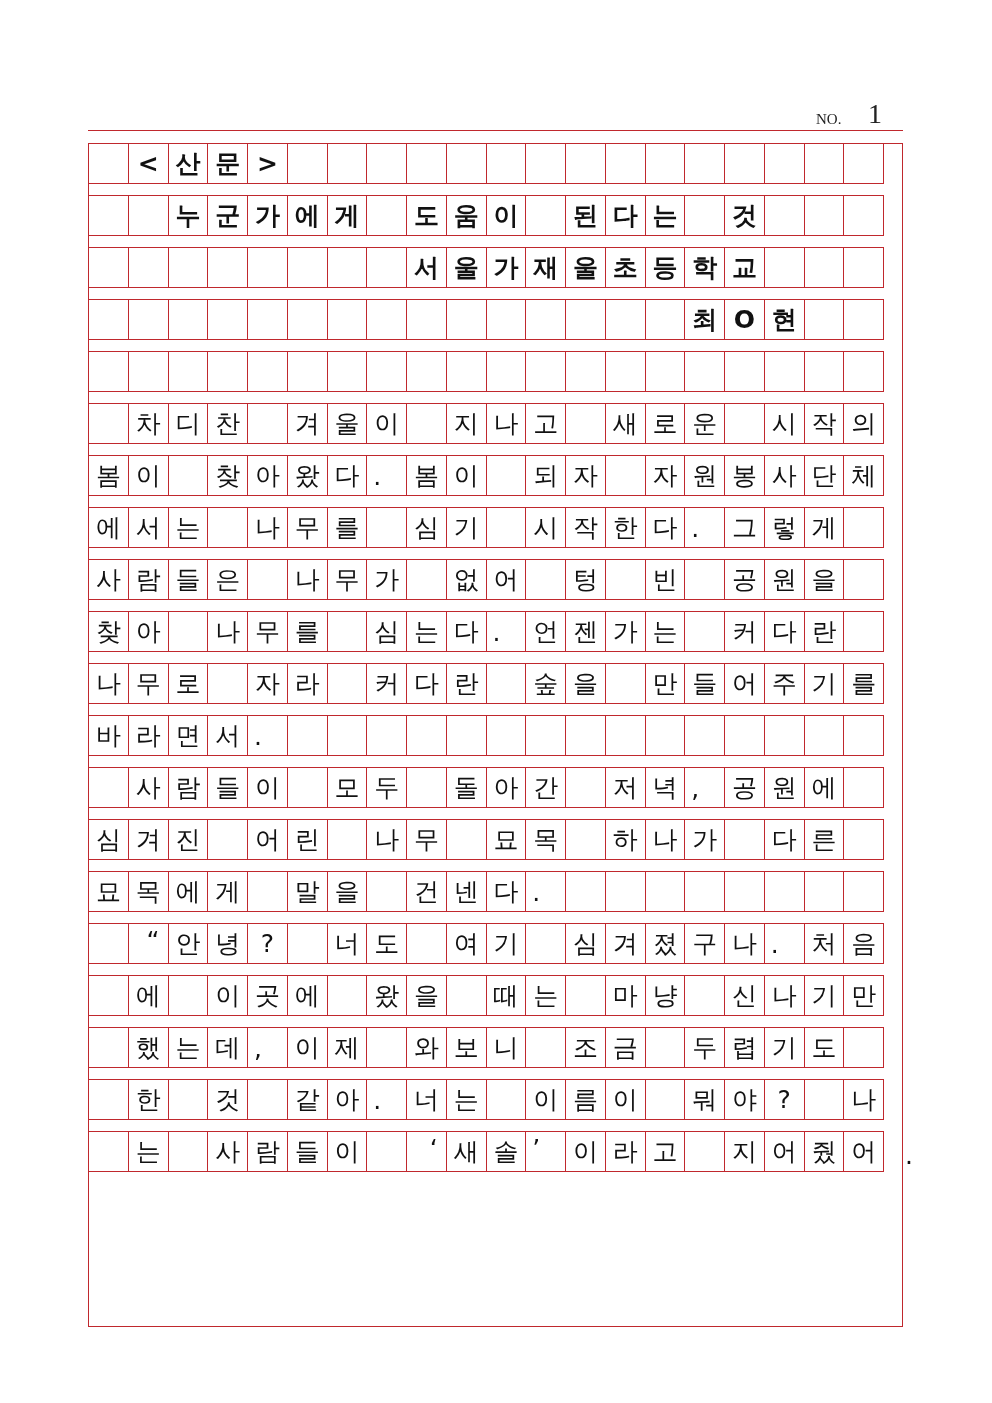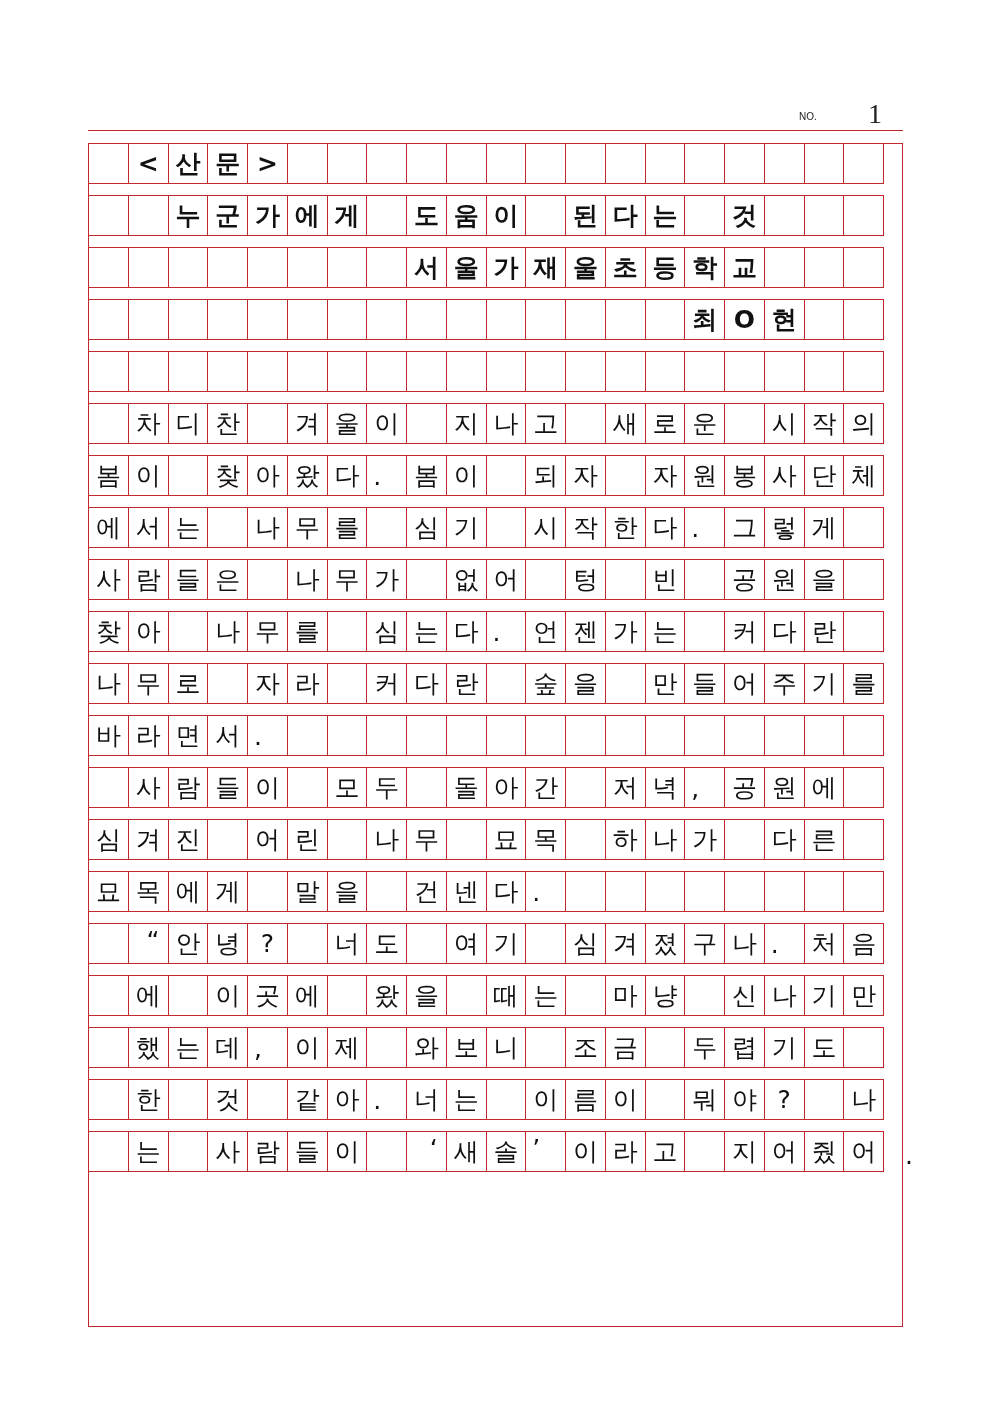--- a/index.html
+++ b/index.html
@@ -1,19 +1,19 @@
 <!DOCTYPE html>
 <html><head>
 <meta charset="utf-8">
 <style>
   html, body { margin:0; padding:0; background:#ffffff; }
   body { width:992px; height:1403px; position:relative; overflow:hidden;
          font-family:"DejaVu Sans", sans-serif; }
-  .header-no { position:absolute; left:799px; top:111px; font-family:Liberation Sans, sans-serif;
-               font-size:10px; color:#222; }
+  .header-no { position:absolute; left:816px; top:111px; font-family:Liberation Serif, serif;
+               font-size:15px; color:#222; }
   .header-page { position:absolute; left:868px; top:98px; font-family:"Liberation Serif", serif;
                  font-size:28px; color:#222; }
   .header-rule { position:absolute; left:88px; top:130px; width:815px; height:0;
                  border-top:1px solid #c0282d; }
   .sheet { position:absolute; left:88px; top:143px; width:815px; height:1184px;
            border:1px solid #c0282d; box-sizing:border-box; }
   .row { position:absolute; left:-1px; width:815px; height:41px; display:flex; }
   .cell { width:40.75px; height:41px; box-sizing:border-box; border:1px solid #c0282d;
           margin-right:-1px; display:flex; align-items:center; justify-content:center;
           font-size:25px; color:#111; line-height:1; position:relative; flex:0 0 auto; }

